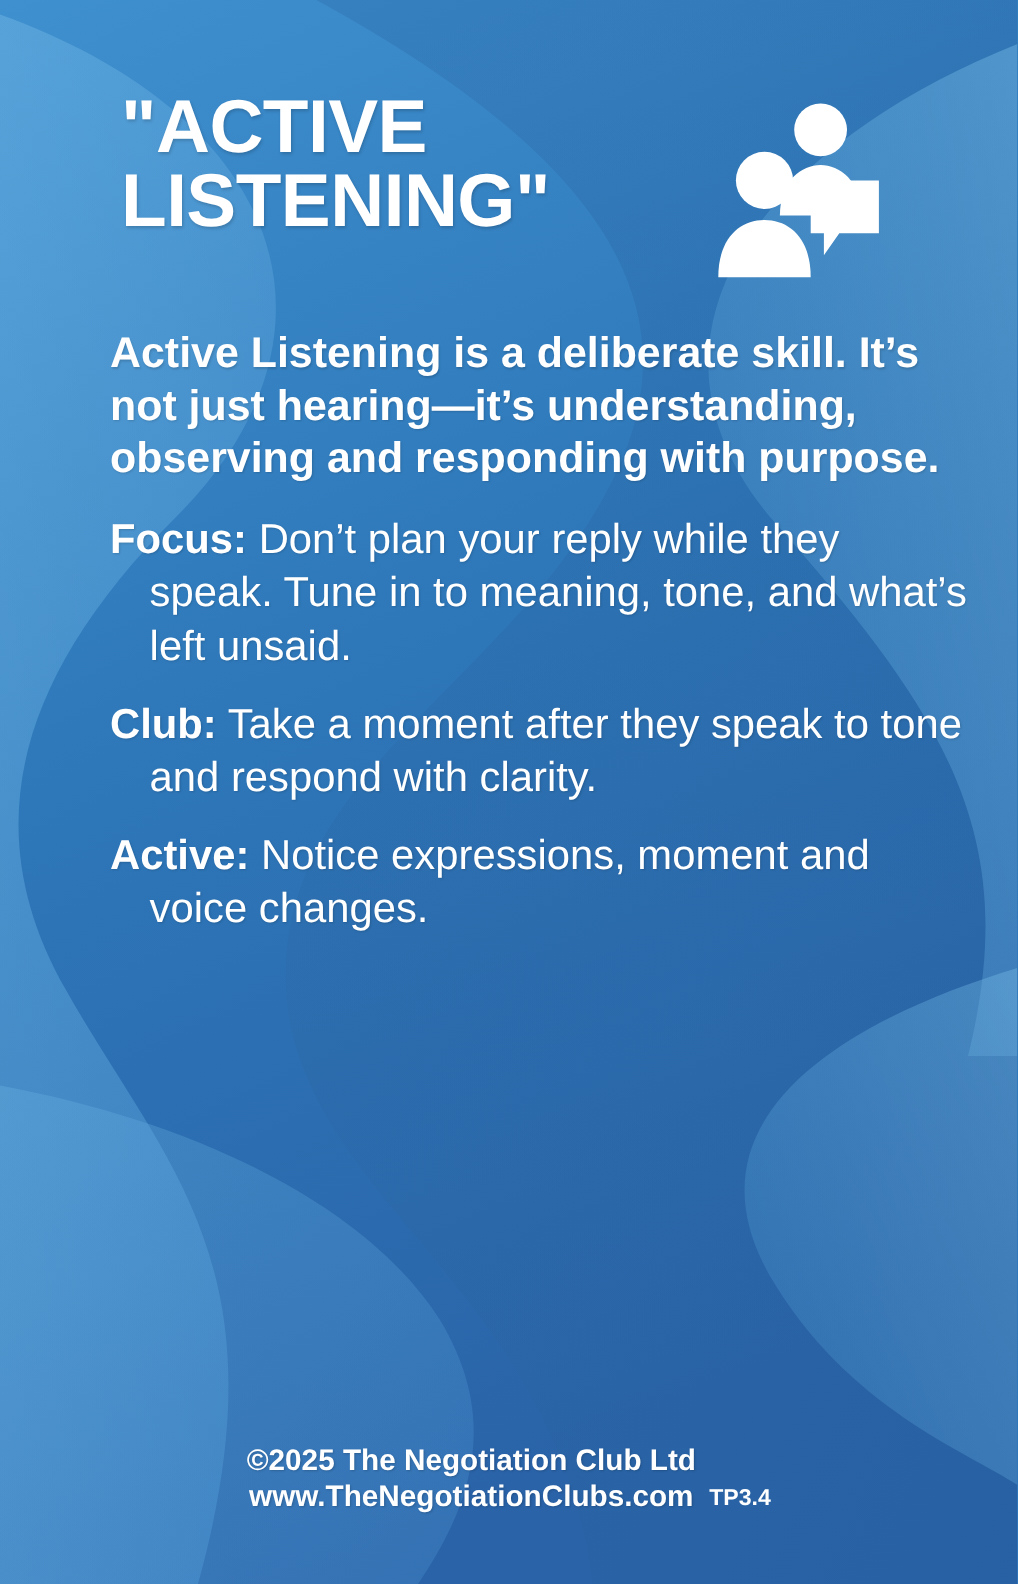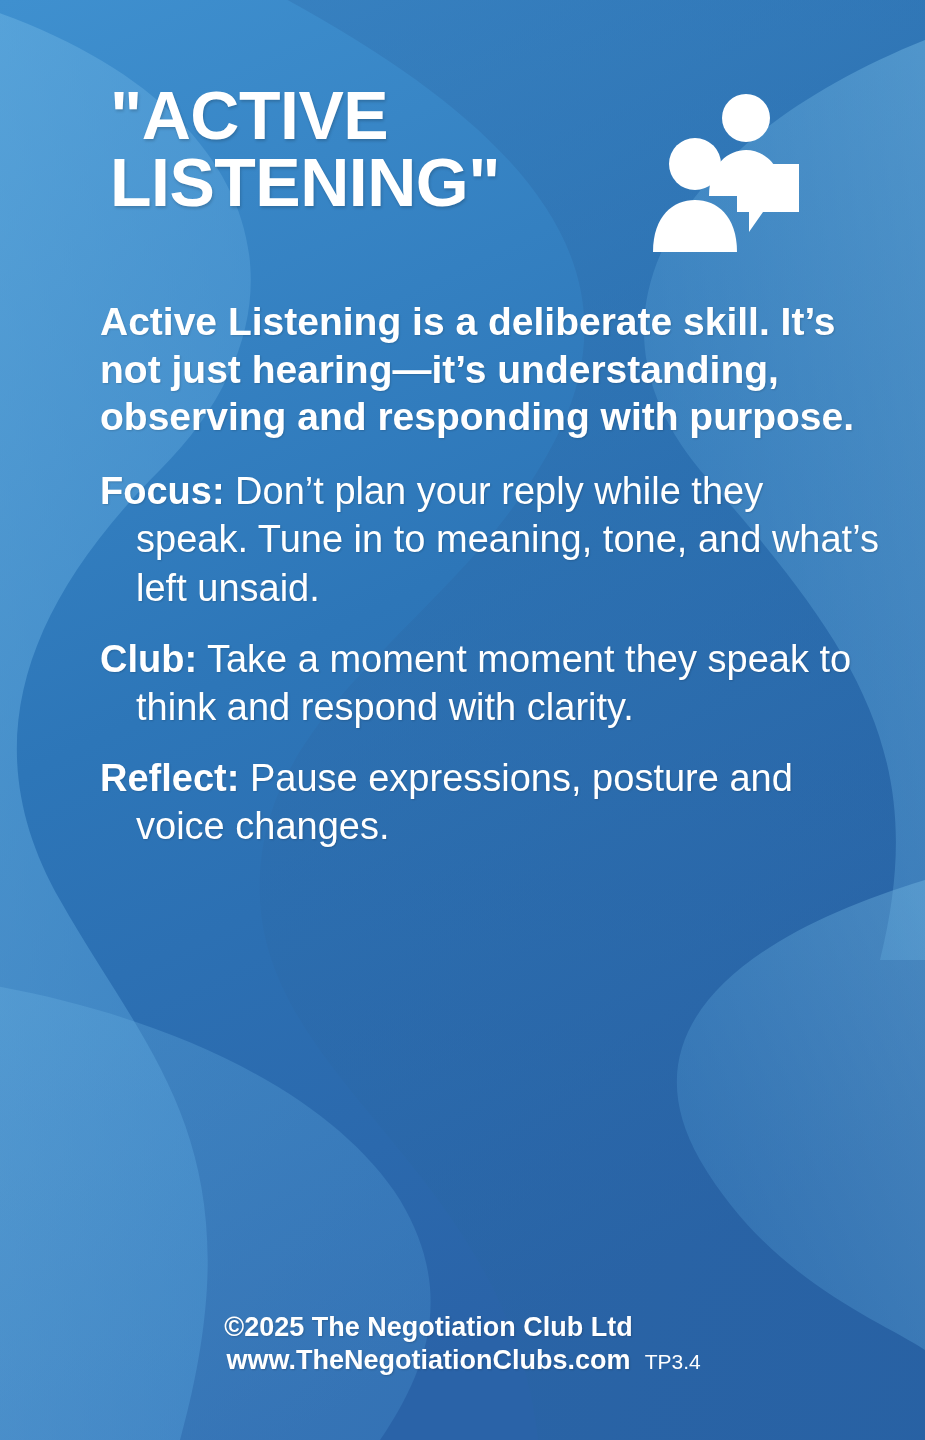--- a/index.html
+++ b/index.html
@@ -105,21 +105,21 @@
     font-weight: bold;
     font-size: 27px;
     line-height: 1.2;
     text-shadow: 1px 1px 2px rgba(0,0,0,0.18);
     text-align: center;
   }
   .footer-code {
     display: inline-block;
     vertical-align: bottom;
     font-size: 21px;
-    font-weight: normal;
+    font-weight: bold;
     margin-left: 12px;
     padding-bottom: 2px;
   }
 </style>
 </head>
 <body>
 
 <div class="card">
 
   <svg class="swirl-svg" viewBox="0 0 925 1440" preserveAspectRatio="none">
@@ -173,24 +173,24 @@
       </div>
     </div>
 
     <p class="intro">Active Listening is a deliberate skill. It’s not just hearing—it’s understanding, observing and responding with purpose.</p>
 
     <div class="points">
       <div class="point">
         <b>Focus:</b><span> Don’t plan your reply while they speak. Tune in to meaning, tone, and what’s left unsaid.</span>
       </div>
       <div class="point">
-        <b>Club:</b><span> Take a moment moment they speak to think and respond with clarity.</span>
+        <b>Club:</b><span> Take a moment after they speak to tone and respond with clarity.</span>
       </div>
       <div class="point">
-        <b>Reflect:</b><span> Pause expressions, posture and voice changes.</span>
+        <b>Active:</b><span> Notice expressions, moment and voice changes.</span>
       </div>
     </div>
 
   </div>
 
   <div class="footer">
     <span class="footer-lines">
       <span>©2025 The Negotiation Club Ltd</span><br>
       <span>www.TheNegotiationClubs.com</span>
     </span><span class="footer-code">TP3.4</span>

